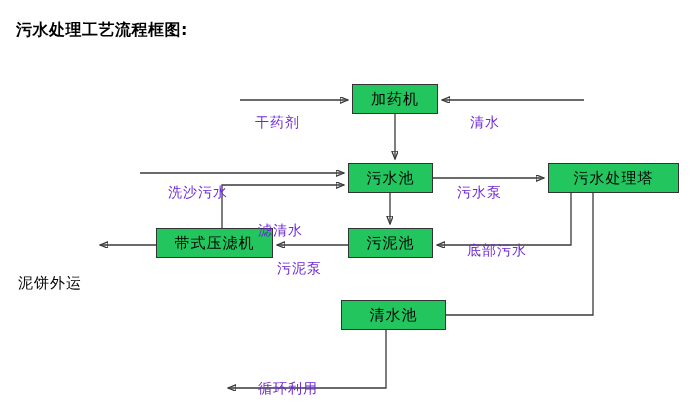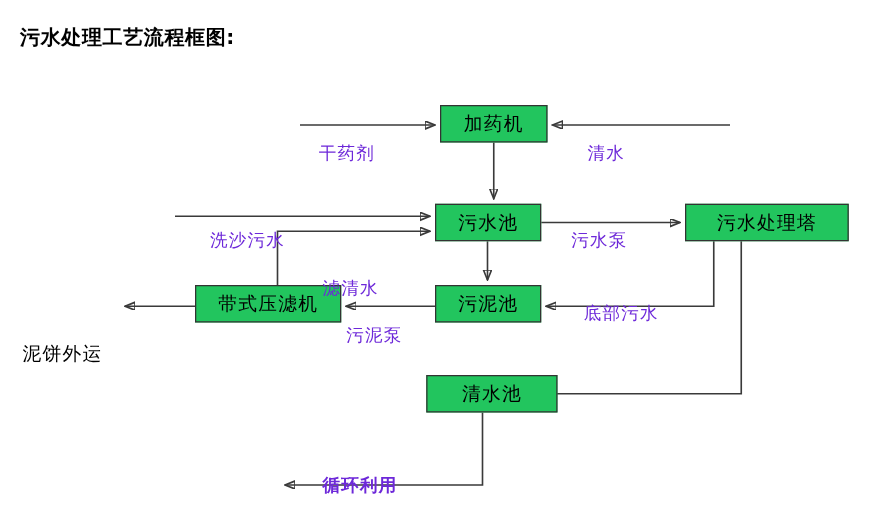--- a/index.html
+++ b/index.html
@@ -130,15 +130,15 @@
   </div>
 
   <div class="edge-label" style="left:255px; top:82px;">干药剂</div>
   <div class="edge-label" style="left:470px; top:82px;">清水</div>
   <div class="edge-label" style="left:168px; top:152px;">洗沙污水</div>
   <div class="edge-label" style="left:457px; top:152px;">污水泵</div>
   <div class="edge-label" style="left:258px; top:190px;">滤清水</div>
   <div class="edge-label" style="left:277px; top:228px;">污泥泵</div>
   <div class="edge-label" style="left:467px; top:210px;">底部污水</div>
   <div class="free-label" style="left:18px; top:232px;margin-top:42px;">泥饼外运</div>
-  <div class="edge-label" style="left:258px; top:348px;font-weight:bold;">循环利用</div>
+  <div class="edge-label" style="left:258px; top:348px;">循环利用</div>
 
 </div>
 
 </body></html>

